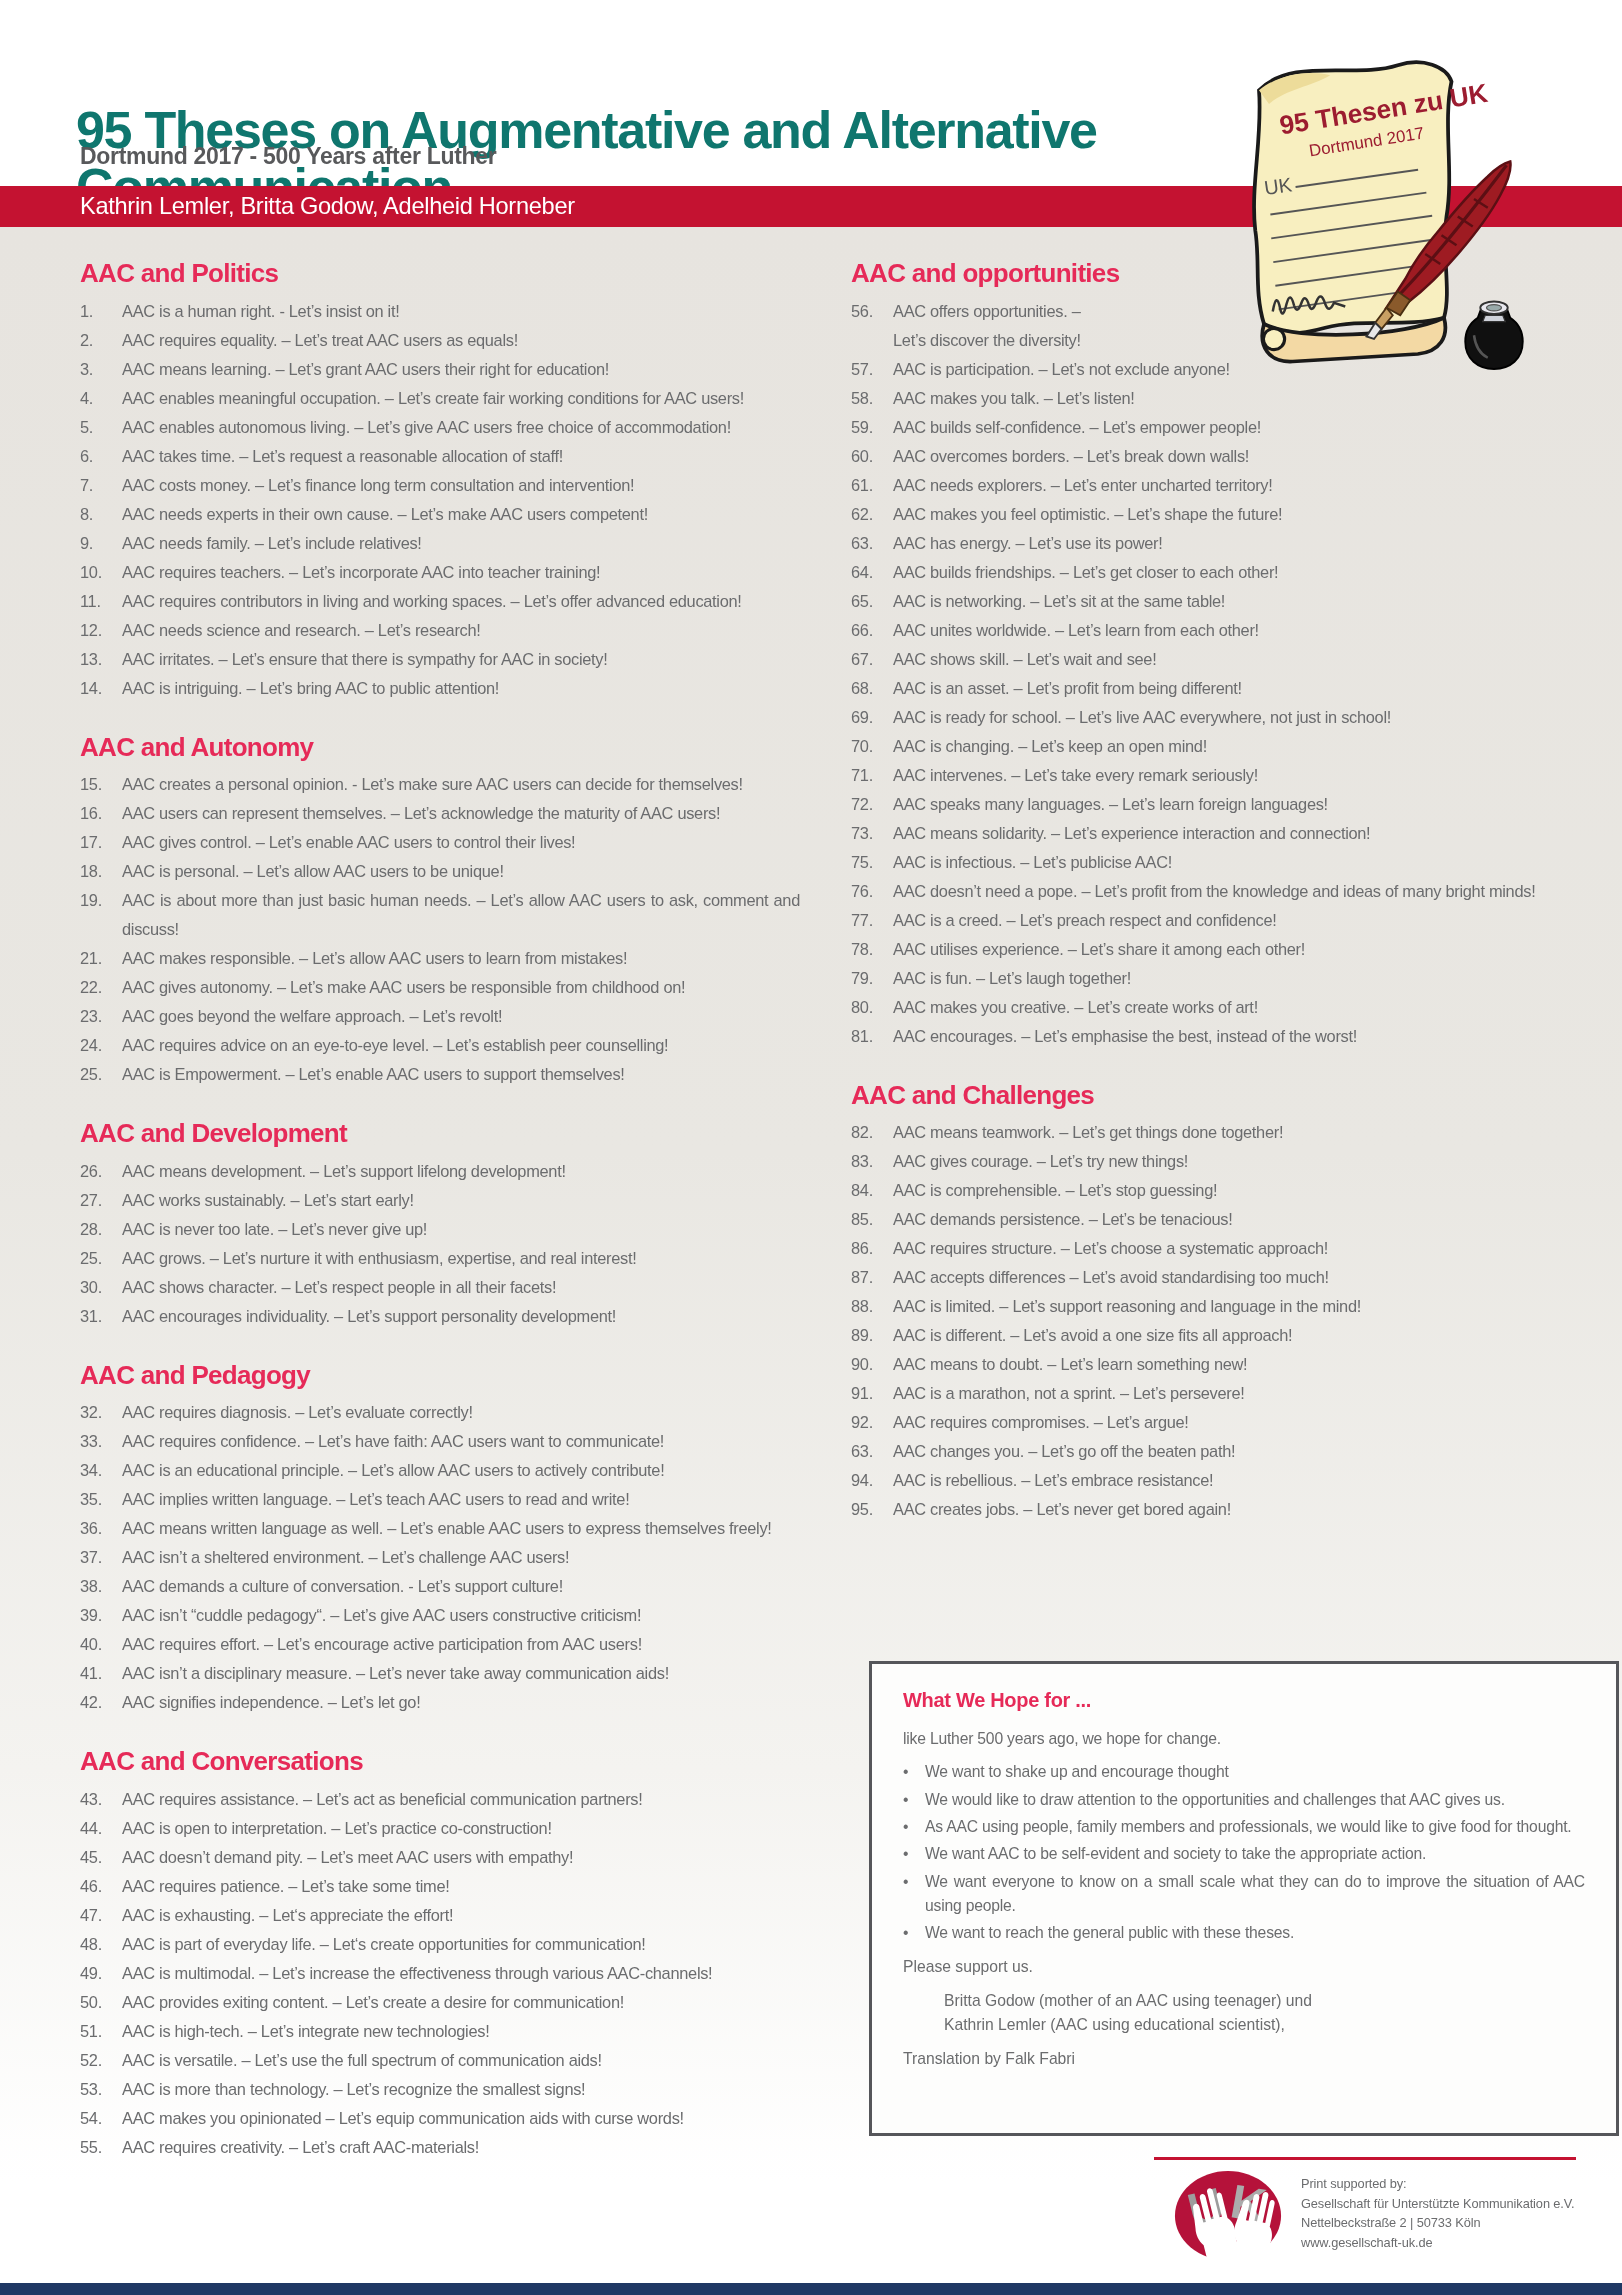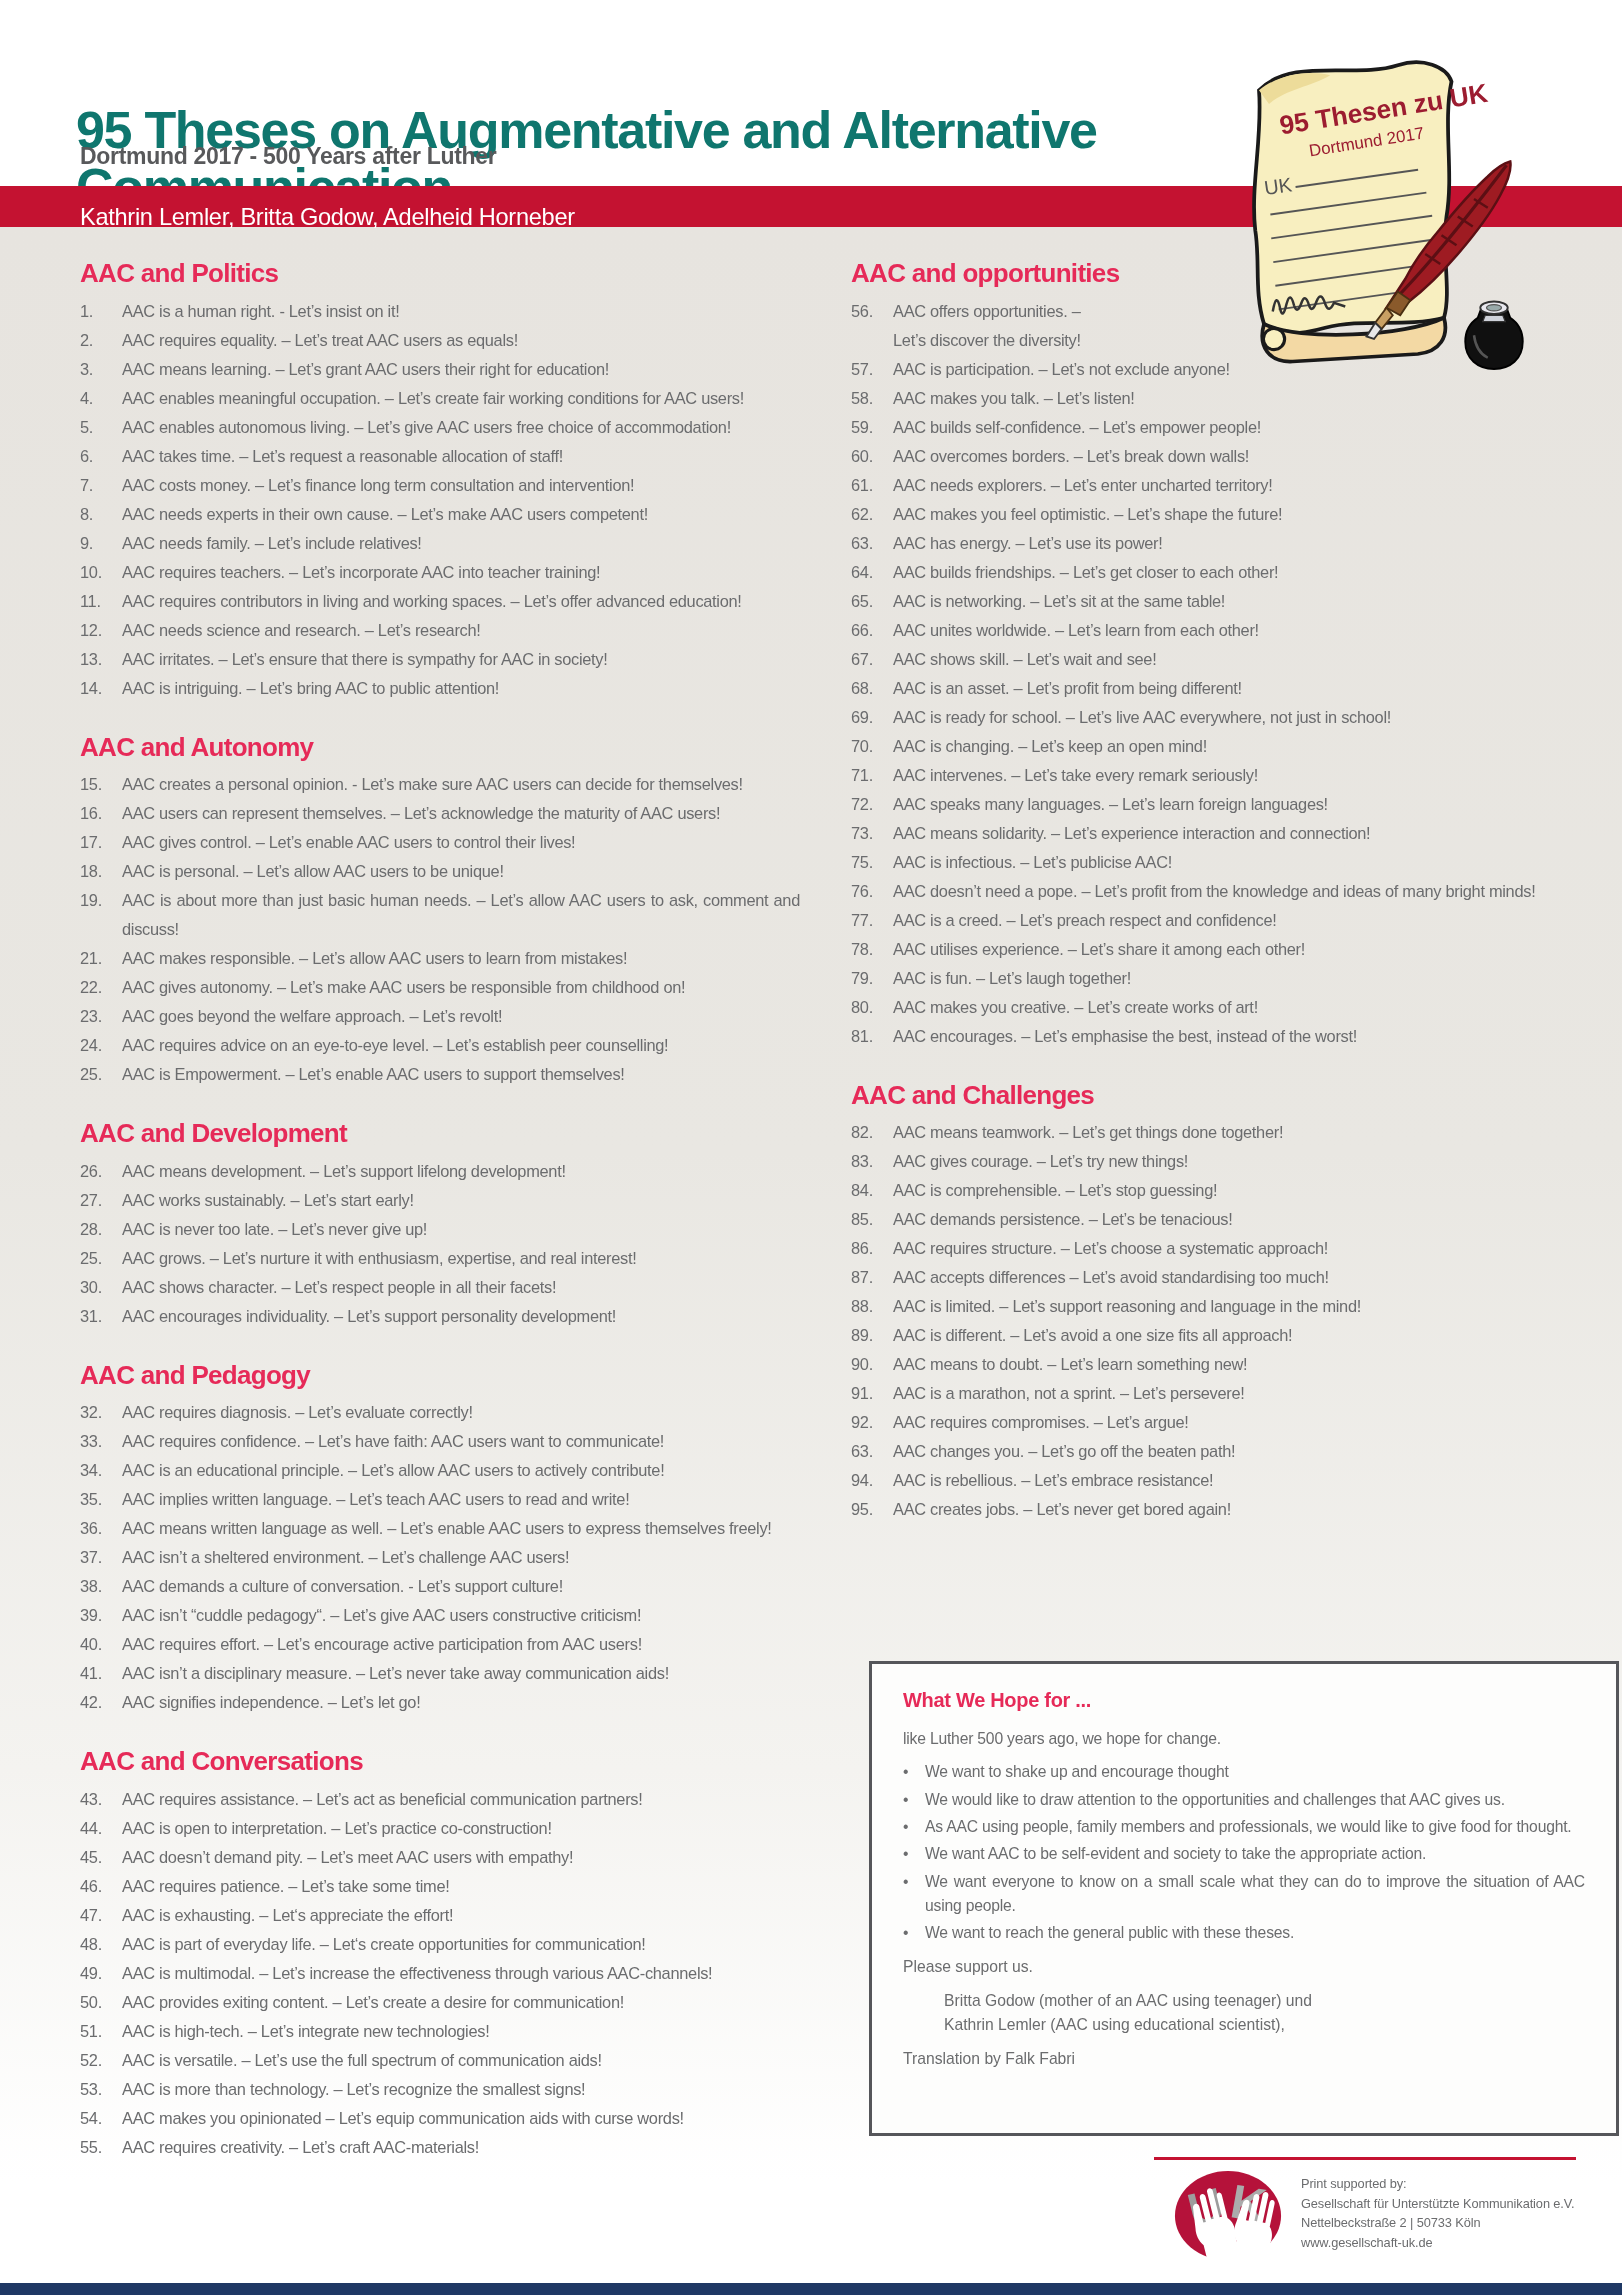--- a/index.html
+++ b/index.html
@@ -21,21 +21,21 @@
   }
   .subtitle {
     position:absolute; left:80px; top:143px;
     font-size:23px; font-weight:bold; color:#58595b; letter-spacing:-0.3px;
   }
   .authors-bar {
     position:absolute; left:0; top:186px; width:100%; height:41px;
     background:#c41231; color:#ffffff;
   }
   .authors-bar span {
-    position:absolute; left:80px; top:11px; line-height:41px; font-size:23.6px; letter-spacing:-0.3px;
+    position:absolute; left:80px; top:0; line-height:41px; font-size:23.6px; letter-spacing:-0.3px;
   }
 
   
   .col { position:absolute; top:260px; }
   .col-left  { left:80px;  width:720px; }
   .col-right { left:851px; width:730px; }
   .section h2 {
     margin:31px 0 10.5px 0; font-size:26px; line-height:26px;
     font-weight:bold; color:#e62a58; letter-spacing:-0.7px;
   }

